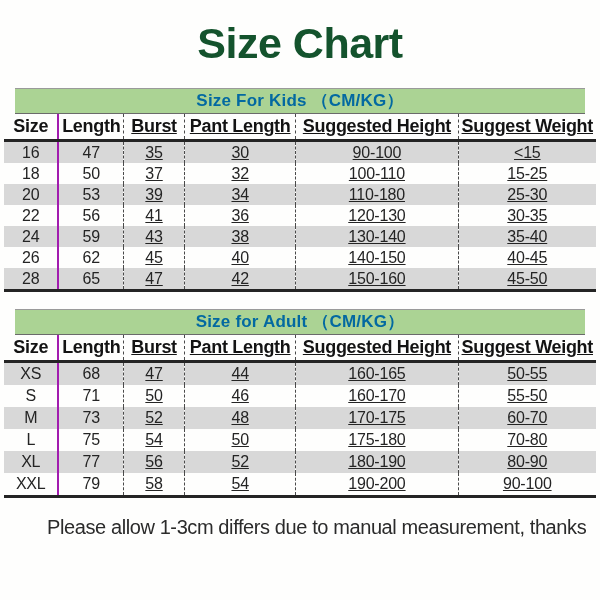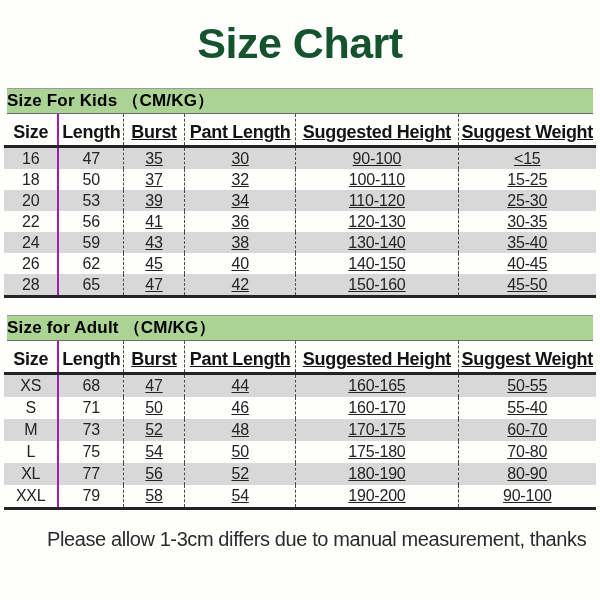--- a/index.html
+++ b/index.html
@@ -18,39 +18,39 @@
     text-align:center;
     font-size:43px; line-height:54px;
     font-weight:bold; color:#14532d;
     letter-spacing:-0.5px;
   }
 
   .table-block { width:592px; margin:18px auto 0; }
   .table-block.adult { margin-top:17px; }
 
   .caption {
-    margin:0 3px;
+    margin:0 11px;
     height:24px; line-height:24px;
     background:#abd394;
     border-top:1px solid #9a9a9a;
     border-bottom:1px solid #6a6a6a;
-    text-align:left;
-    font-size:17px; font-weight:bold; color:#000000;
+    text-align:center;
+    font-size:17px; font-weight:bold; color:#0369a1;
     letter-spacing:0.2px;
   }
 
   table {
     width:100%;
     border-collapse:collapse;
     table-layout:fixed;
     border-bottom:3px solid #242424;
   }
   thead th {
     font-size:18px; font-weight:bold; color:#131313;
-    text-align:center; padding:8px 0 2px;
+    text-align:center; padding:2px 0 2px;
     border-bottom:3px solid #242424;
     height:21px;
     letter-spacing:-0.3px;
     overflow:hidden; white-space:nowrap;
   }
   tbody td {
     text-align:center;
     font-size:16px; color:#242424;
     height:21px; line-height:21px; padding:0;
     letter-spacing:-0.2px;
@@ -113,21 +113,21 @@
             <td>37</td>
             <td>32</td>
             <td>100-110</td>
             <td>15-25</td>
           </tr>
           <tr>
             <td>20</td>
             <td>53</td>
             <td>39</td>
             <td>34</td>
-            <td>110-120</td>
+            <td>110-180</td>
             <td>25-30</td>
           </tr>
           <tr>
             <td>22</td>
             <td>56</td>
             <td>41</td>
             <td>36</td>
             <td>120-130</td>
             <td>30-35</td>
           </tr>
@@ -188,21 +188,21 @@
             <td>44</td>
             <td>160-165</td>
             <td>50-55</td>
           </tr>
           <tr>
             <td>S</td>
             <td>71</td>
             <td>50</td>
             <td>46</td>
             <td>160-170</td>
-            <td>55-40</td>
+            <td>55-50</td>
           </tr>
           <tr>
             <td>M</td>
             <td>73</td>
             <td>52</td>
             <td>48</td>
             <td>170-175</td>
             <td>60-70</td>
           </tr>
           <tr>

